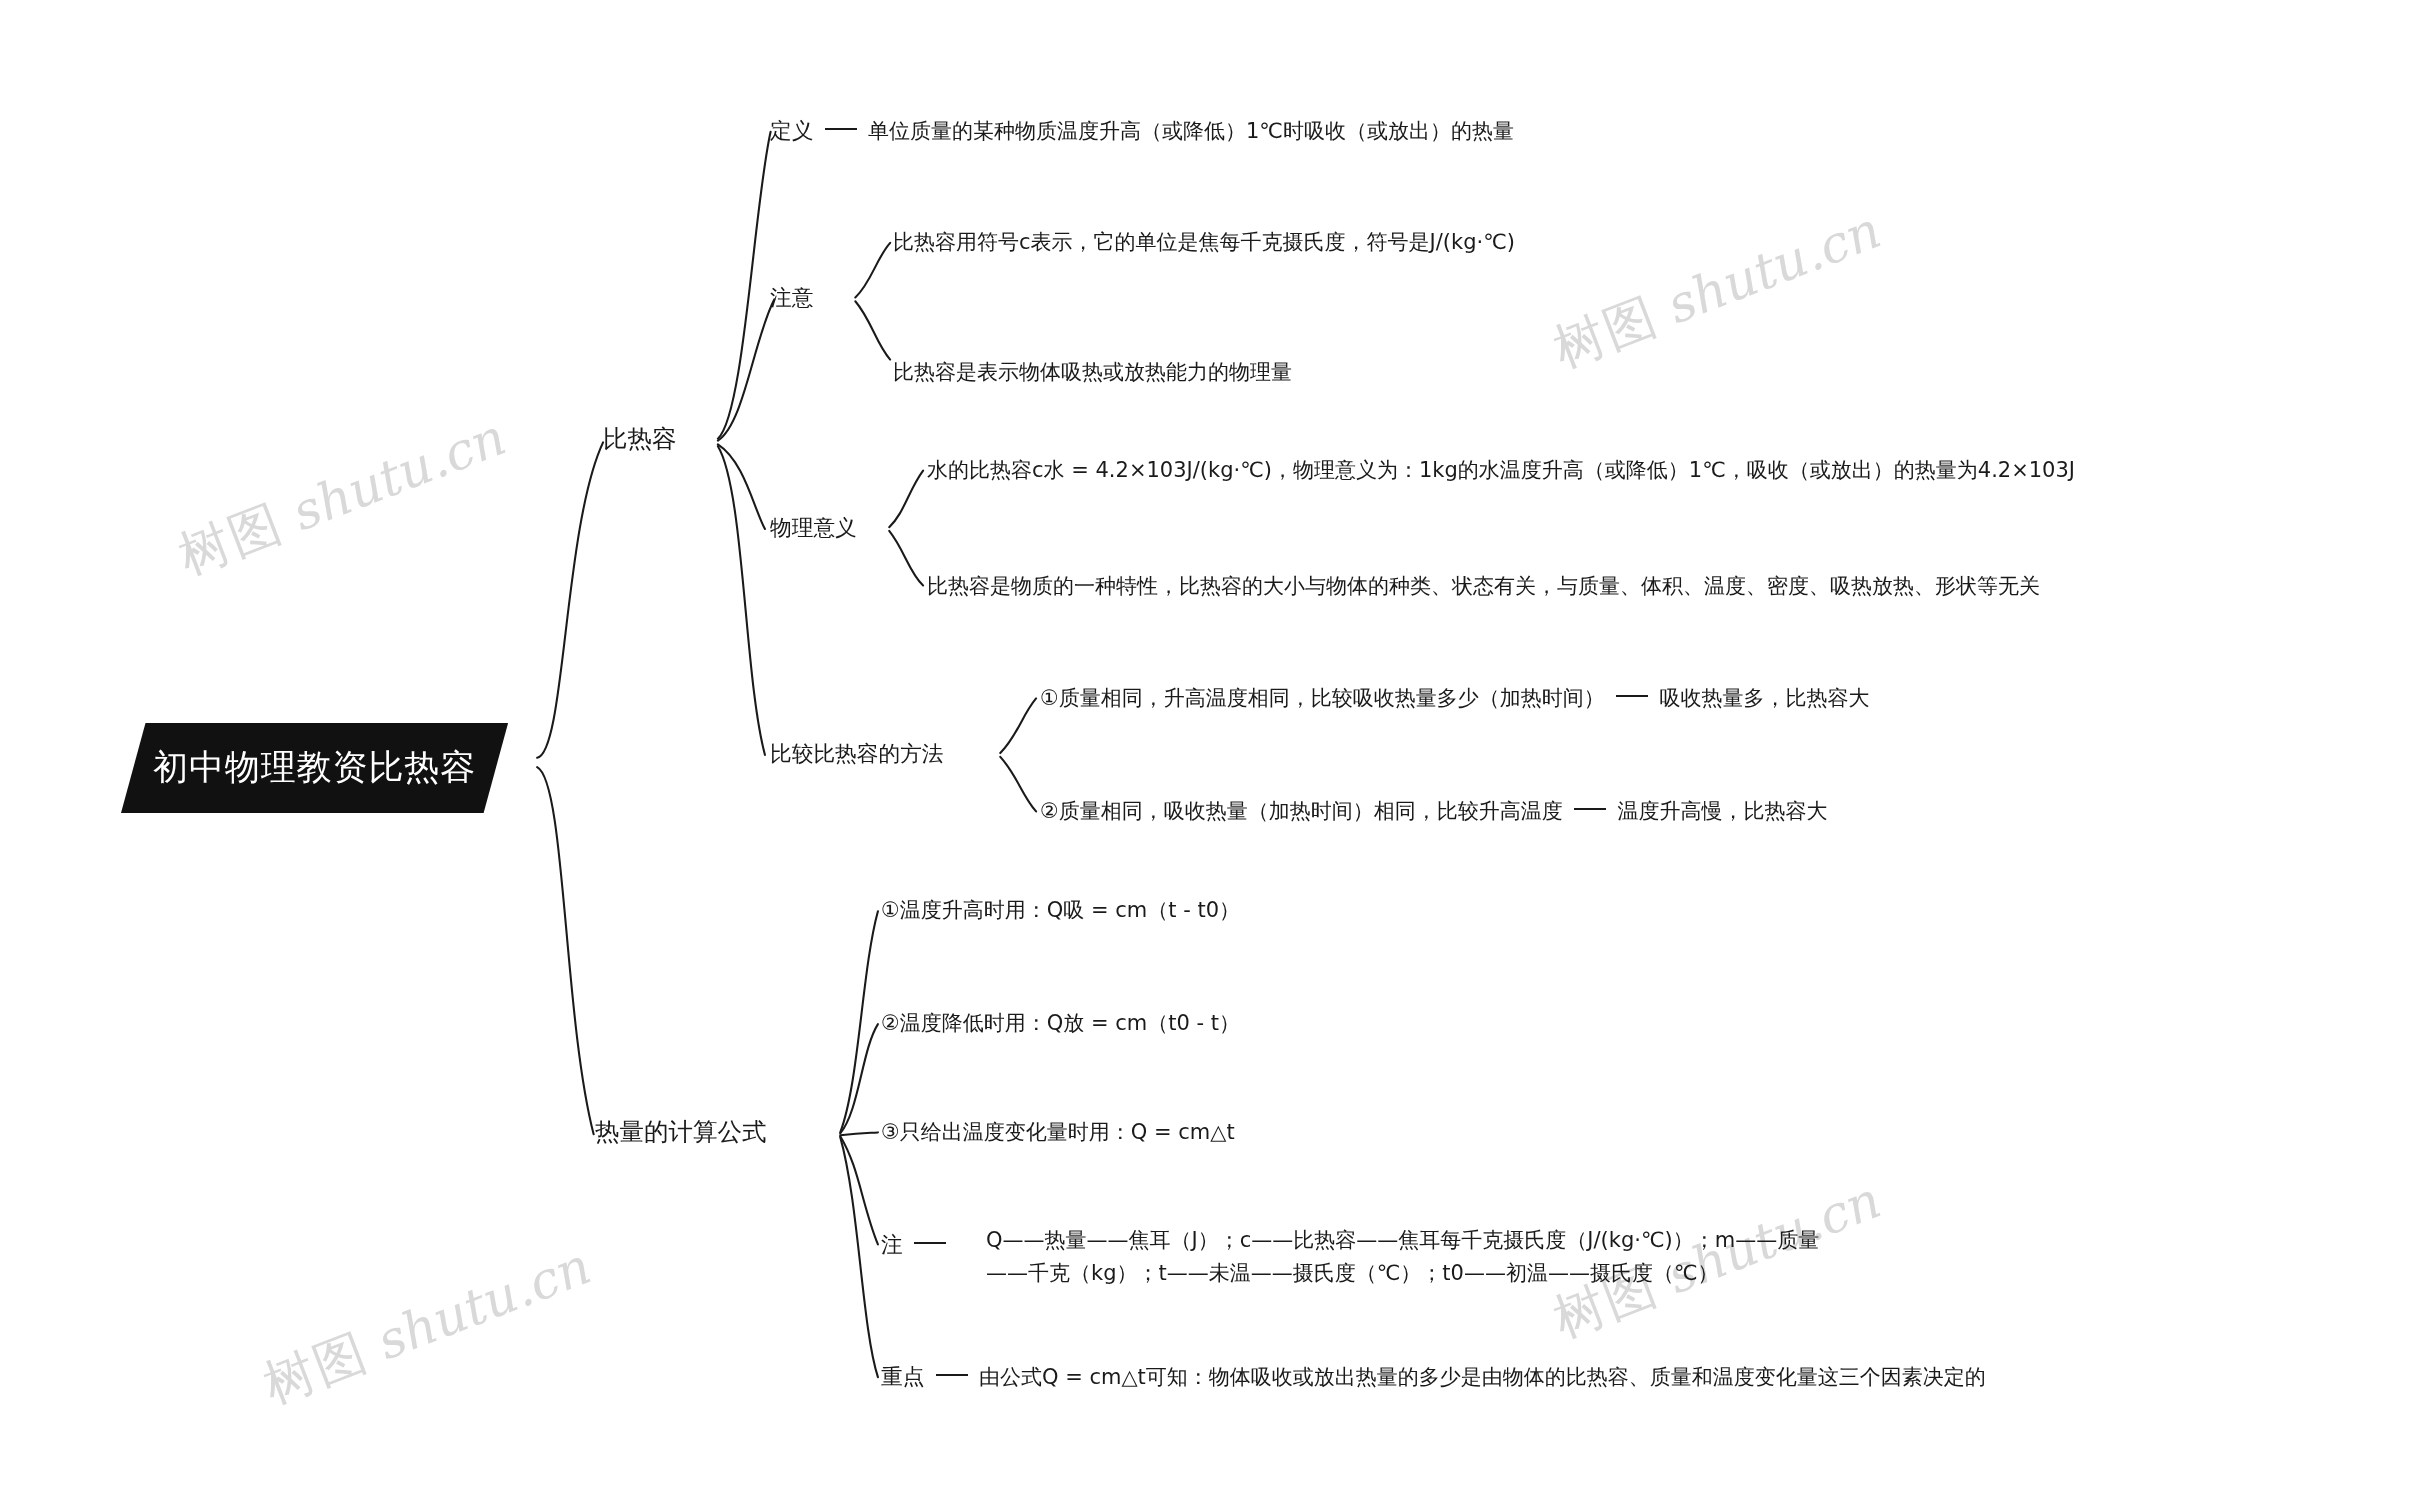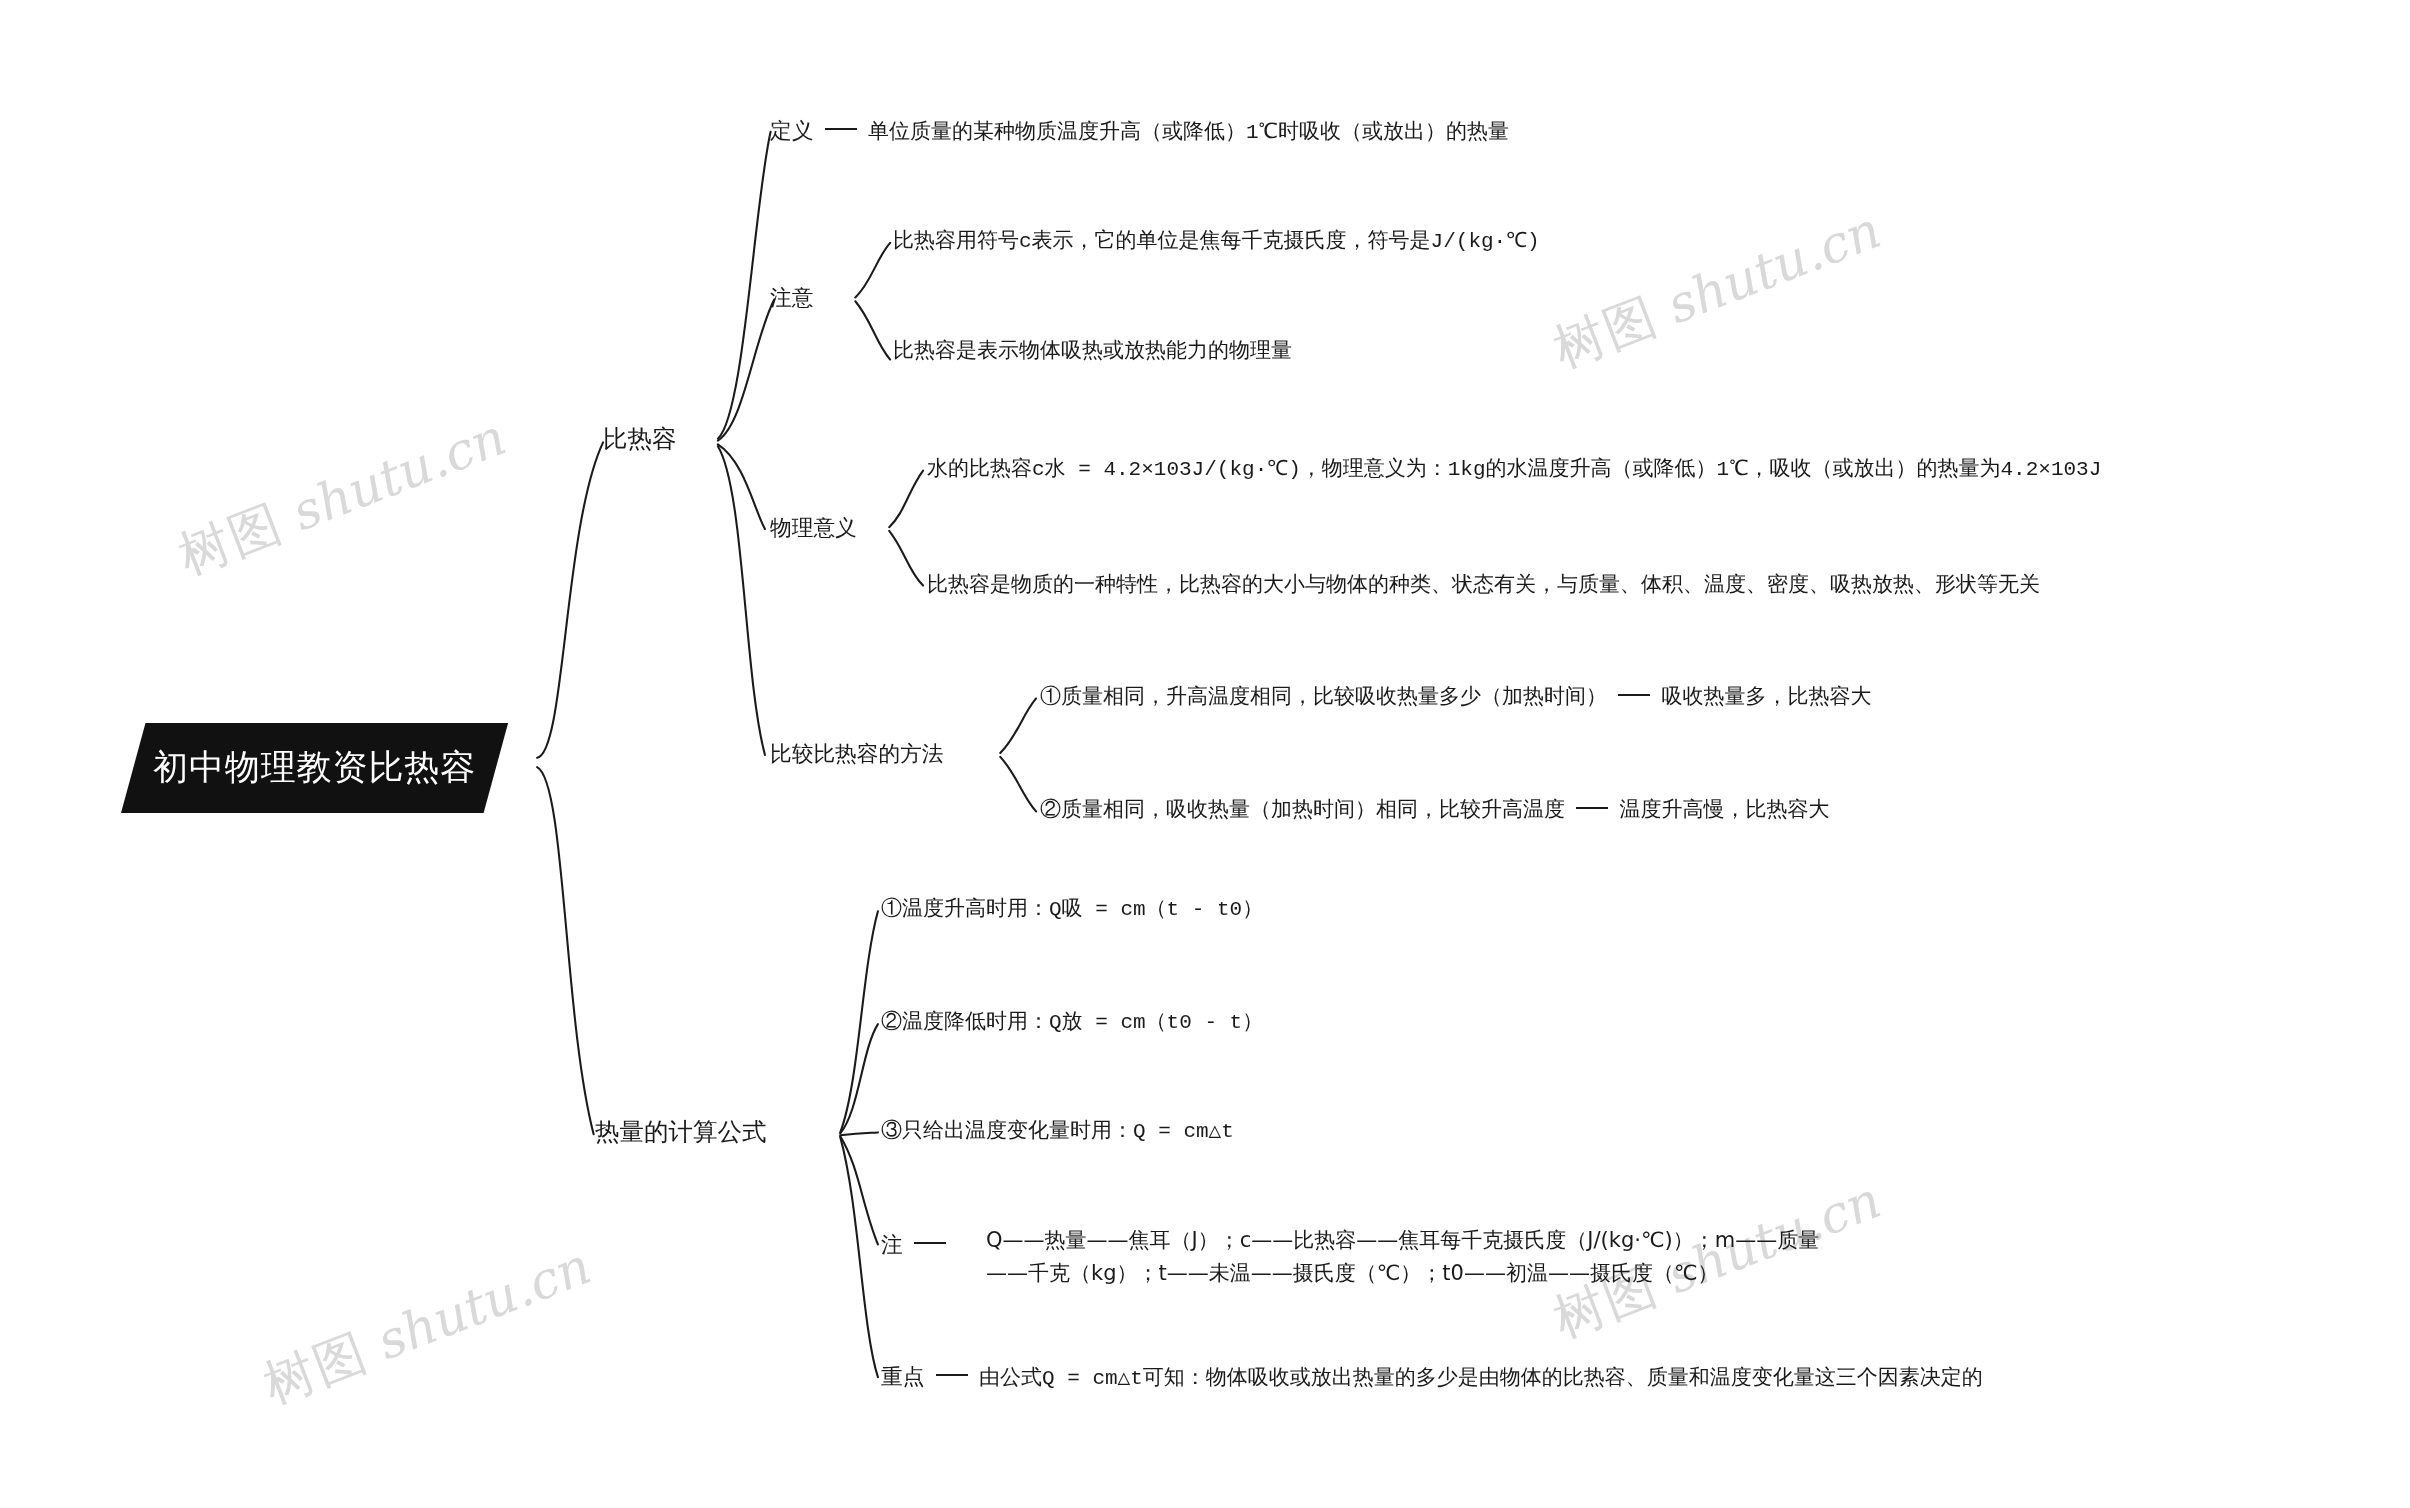--- a/index.html
+++ b/index.html
@@ -86,21 +86,20 @@
   .branch-1 {
     font-size: 24.5px;
   }
   
   .branch-2 {
     font-size: 21.7px;
   }
   
   .leaf {
     font-size: 21px;
-    font-family: Liberation Mono, monospace;
   }
   .leaf-2l {
     font-size: 21px;
     line-height: 1.55;
   }
 
   .dash {
     display: inline-block;
     width: 32px;
     height: 0;
@@ -161,21 +160,21 @@
   <div class="node branch-2" style="left:770px; top:117px;">
     <span>定义</span><span class="dash"></span><span class="leaf">单位质量的某种物质温度升高（或降低）1℃时吸收（或放出）的热量</span>
   </div>
 
   <div class="node branch-2" style="left:770px; top:284px;">
     <span>注意</span>
   </div>
   <div class="node leaf" style="left:893px; top:229px;">
     <span>比热容用符号c表示，它的单位是焦每千克摄氏度，符号是J/(kg·℃)</span>
   </div>
-  <div class="node leaf" style="left:893px; top:339px;">
+  <div class="node leaf" style="left:893px; top:359px;">
     <span>比热容是表示物体吸热或放热能力的物理量</span>
   </div>
 
   <div class="node branch-2" style="left:770px; top:514px;">
     <span>物理意义</span>
   </div>
   <div class="node leaf" style="left:927px; top:457px;">
     <span>水的比热容c水 = 4.2×103J/(kg·℃)，物理意义为：1kg的水温度升高（或降低）1℃，吸收（或放出）的热量为4.2×103J</span>
   </div>
   <div class="node leaf" style="left:927px; top:573px;">

